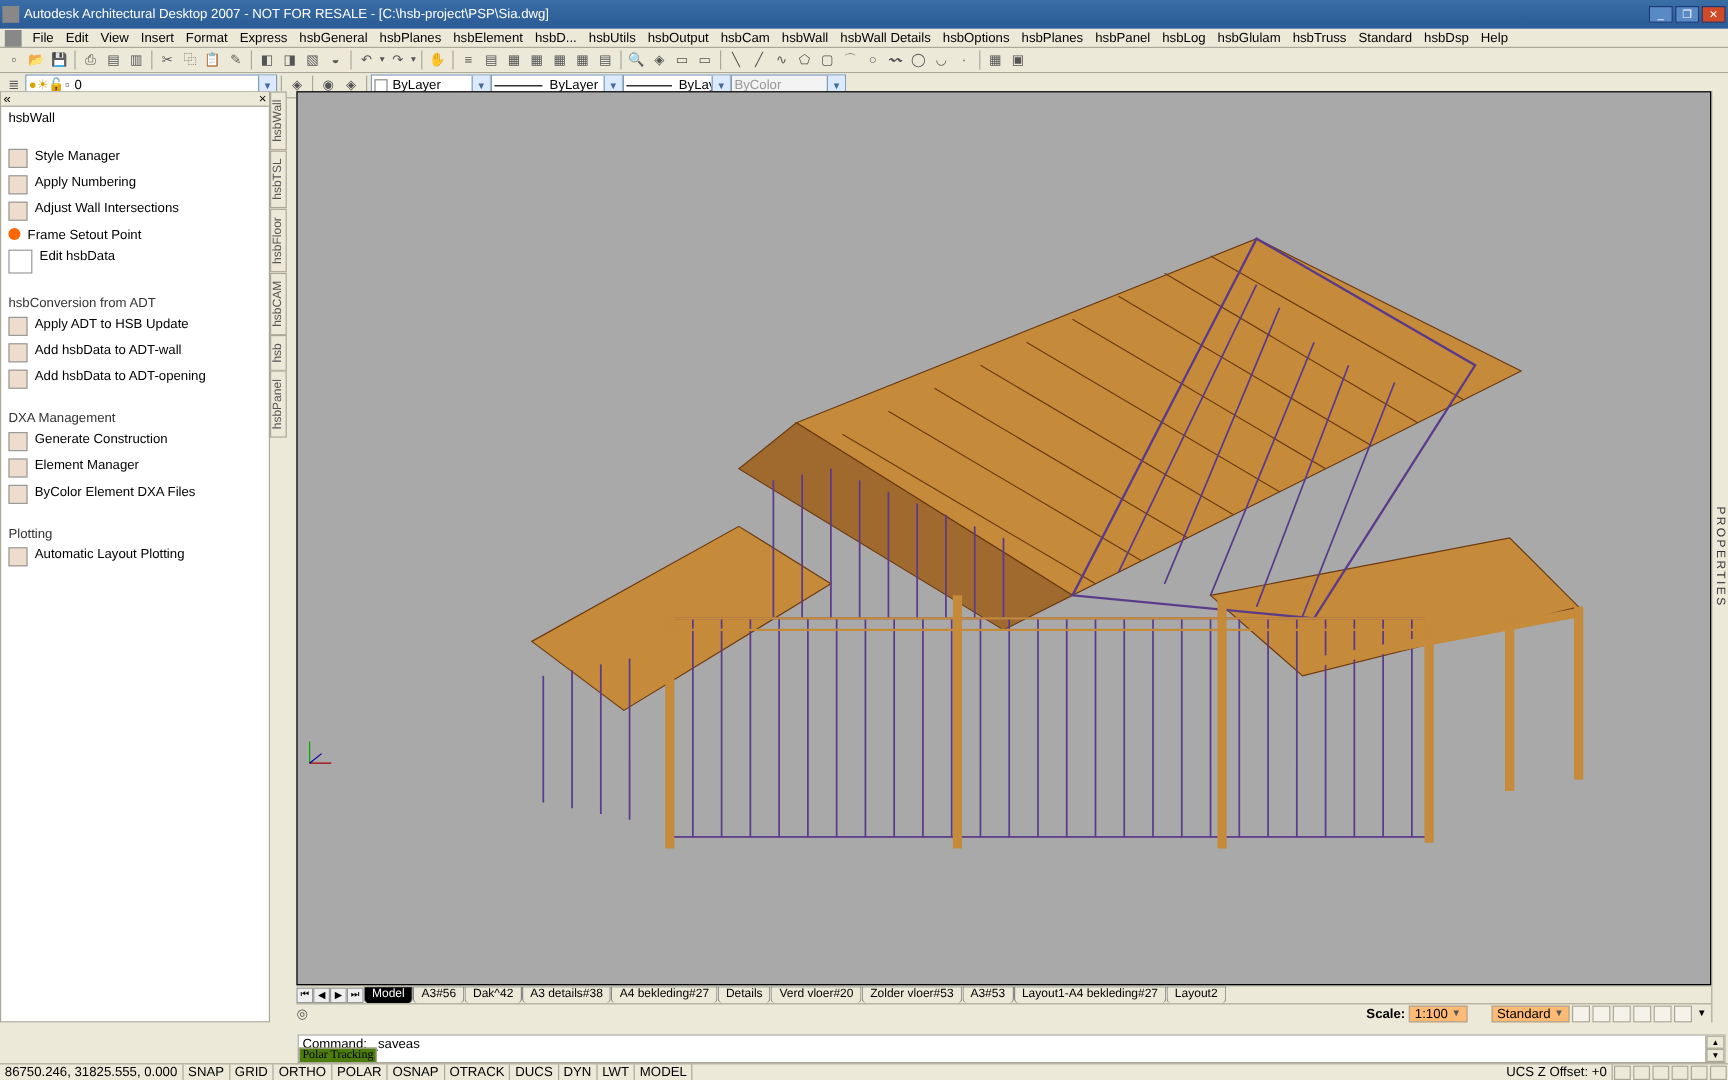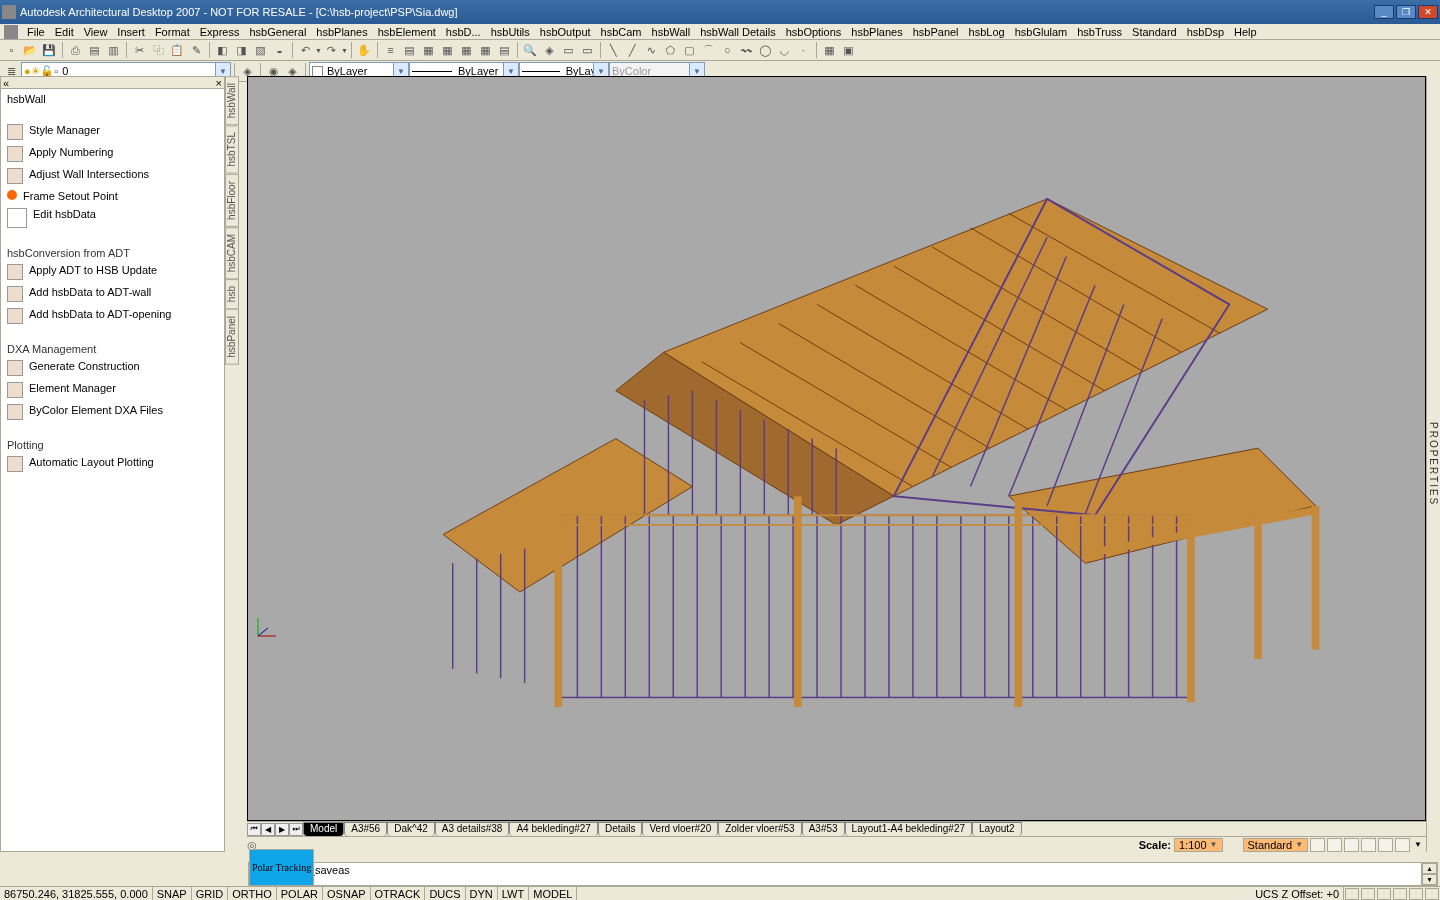--- a/index.html
+++ b/index.html
@@ -528,21 +528,21 @@
     </div>
   </div>
 
   <div class="propstrip">
     <span>PROPERTIES</span>
   </div>
 </div>
 
 <div class="cmdarea">
   <div>Command: _saveas</div>
-  <div style="position:absolute;left:0;bottom:-1px;border:1px solid #aca899;background:#0ea5e9;padding:12px 2px;font-family:Tahoma;font-size:10px">Polar Tracking</div>
+  <div style="position:absolute;left:0;bottom:-1px;border:1px solid #aca899;background:#4d7c0f;padding:0 2px;font-family:Tahoma;font-size:10px">Polar Tracking</div>
   <div class="scr">
     <div class="ar">▴</div>
     <div class="track"></div>
     <div class="ar">▾</div>
   </div>
 </div>
 
 <div class="statusbar">
   <div class="cell wide">86750.246, 31825.555, 0.000</div>
   <div class="cell">SNAP</div>

